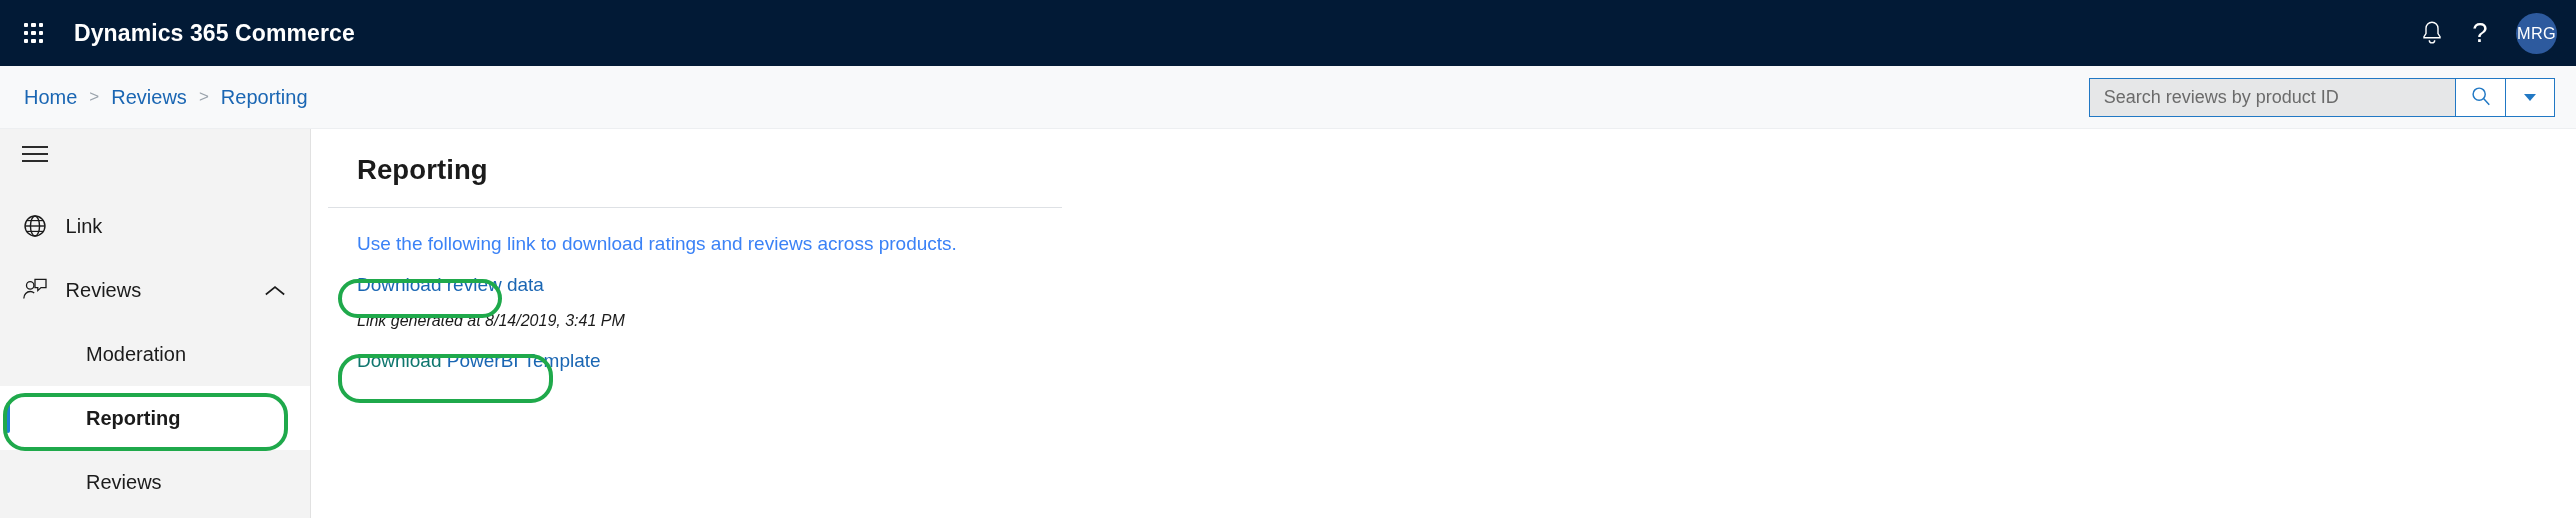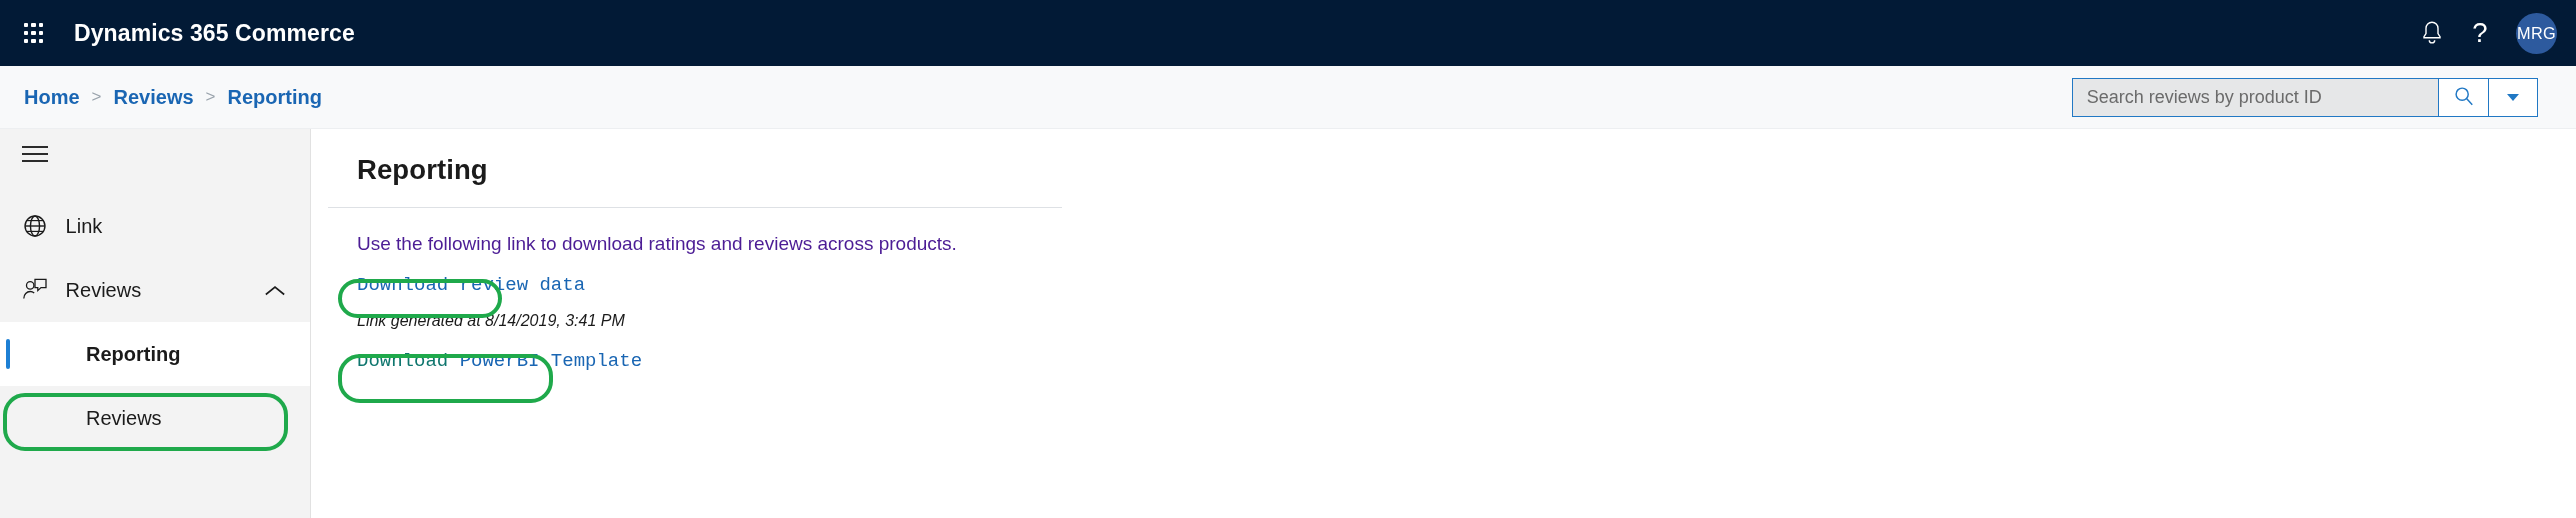--- a/index.html
+++ b/index.html
@@ -96,30 +96,29 @@
   .breadcrumb {
     display: flex;
     align-items: center;
     margin-left: 24px;
     font-size: 20px;
   }
   .crumb {
     color: #1A66B3;
     cursor: pointer;
     white-space: nowrap;
-    font-weight: bold;
   }
   .crumb-sep {
     color: #9AA3AC;
     margin: 0 12px;
     font-size: 17px;
   }
   .search-wrap {
     margin-left: auto;
-    margin-right: 38px;
+    margin-right: 21px;
     display: flex;
     align-items: center;
     height: 39px;
   }
   .search-input {
     width: 366px;
     height: 39px;
     background: #E6E7E8;
     border: 0.9px solid #2178C4;
     border-right: none;
@@ -235,23 +234,23 @@
     width: 734px;
     height: 1.7px;
     background: #DEE1E5;
     margin: 20.6px 0 0 16.3px;
   }
   .content-body {
     margin: 25px 0 0 45px;
   }
   .desc-text {
     font-size: 19px;
-    color: #4c1d95;
-  }
-  .link-row { position: relative; display: inline-block; font-family: Liberation Mono, monospace; }
+    color: #3b82f6;
+  }
+  .link-row { position: relative; display: inline-block; }
   .dl-link {
     font-size: 19px;
     color: #1A66B3;
     cursor: pointer;
     white-space: nowrap;
   }
   .plain-text {
     font-size: 19px;
     color: #0f766e;
   }
@@ -375,20 +374,23 @@
       </svg>
     </span>
     <span class="nav-label">Reviews</span>
     <span class="nav-chevron">
       <svg width="22" height="13.7" viewBox="0 0 24 14" fill="none">
         <polyline points="2,11 12,3 22,11" stroke="#1B1B1B" stroke-width="1.8" fill="none"></polyline>
       </svg>
     </span>
   </div>
 
+  <div class="nav-sub">
+    <span class="nav-label">Moderation</span>
+  </div>
 
   <div class="nav-sub selected">
     <span class="nav-label">Reporting</span>
   </div>
 
   <div class="nav-sub">
     <span class="nav-label">Reviews</span>
   </div>
 </div>
 

